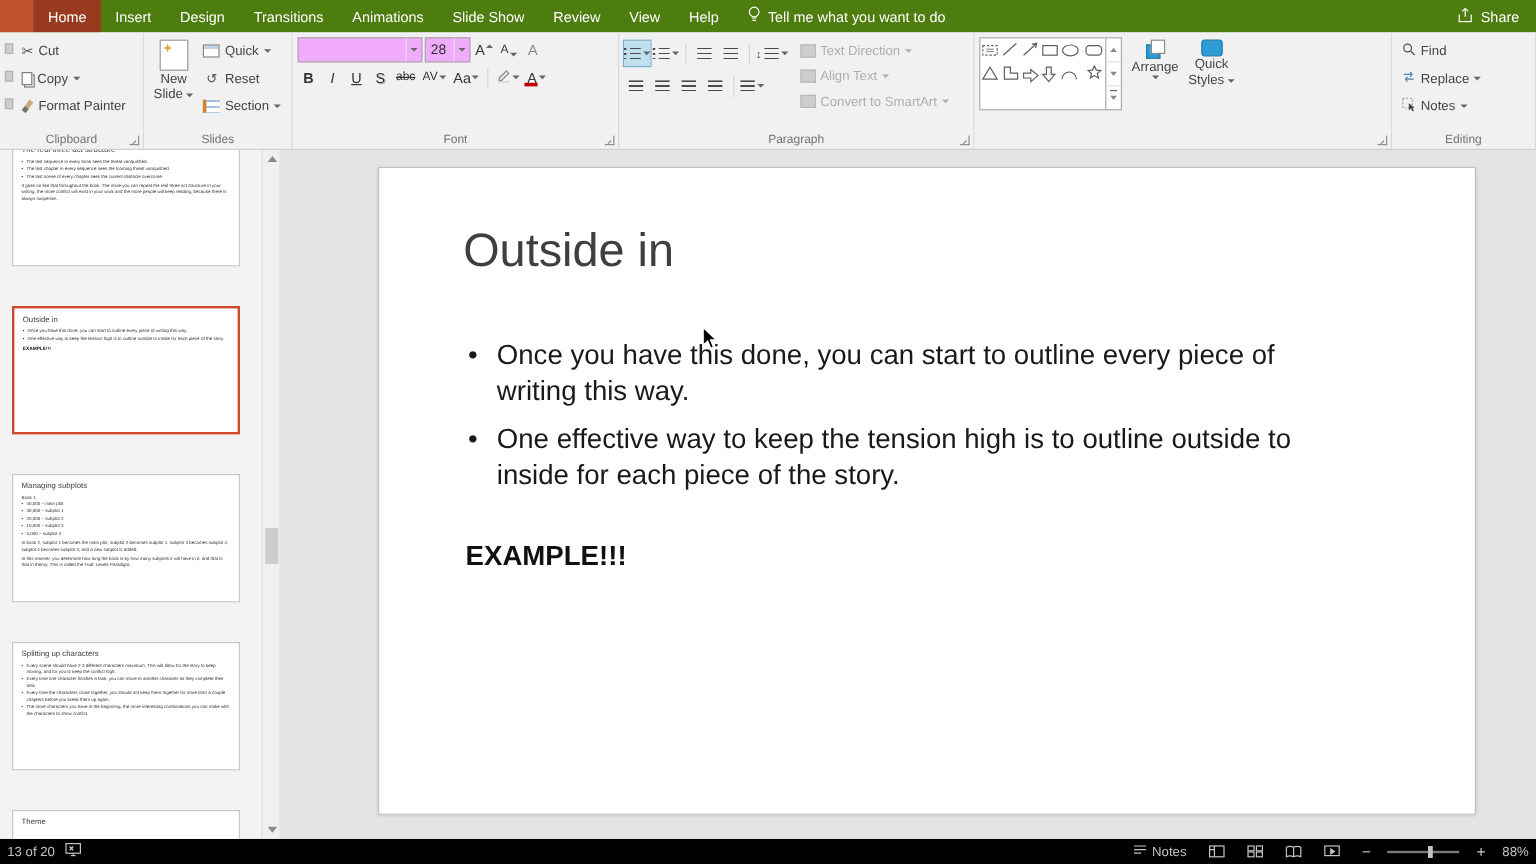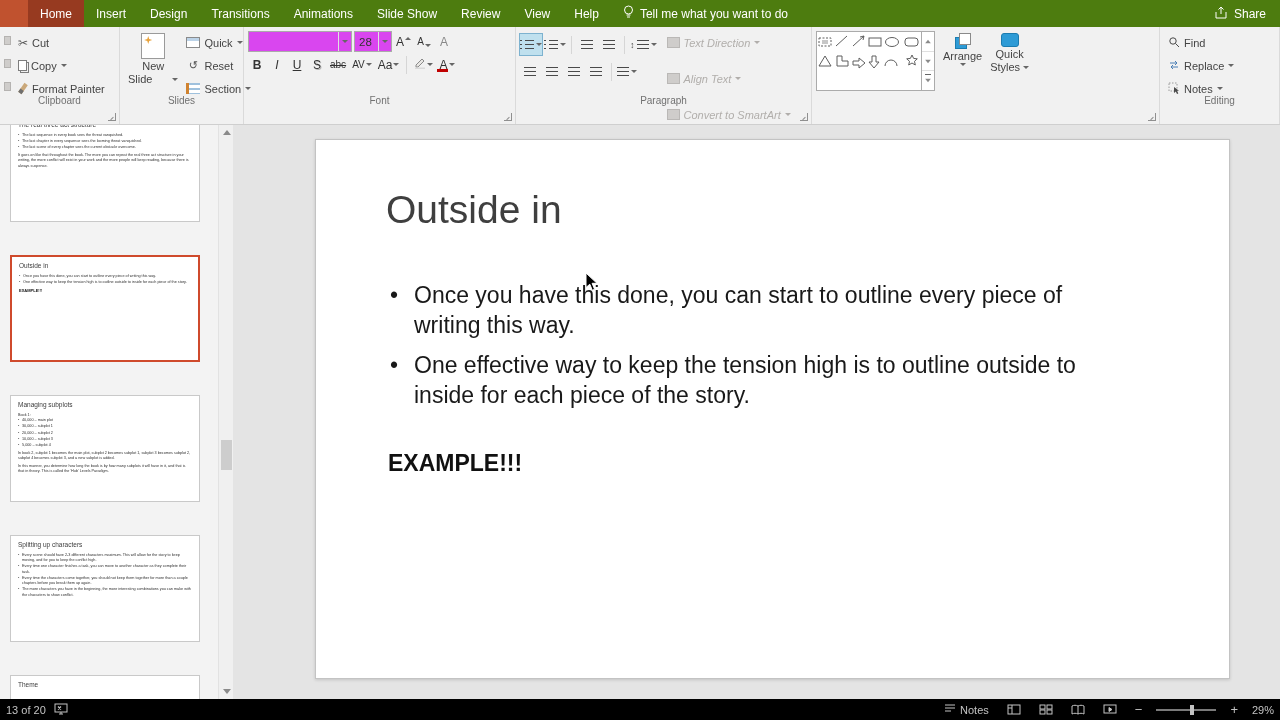--- a/index.html
+++ b/index.html
@@ -16,21 +16,21 @@
   .tab { display:flex; align-items:center; padding:0 12px; white-space:nowrap; }
   .tab.active { background:#973a20; }
   .tellme { display:flex; align-items:center; gap:6px; padding:0 12px; white-space:nowrap; }
   .share { margin-left:auto; display:flex; align-items:center; gap:6px; padding:0 14px; }
 
   
   .ribbon { height:98px; background:#f1f1f1; display:flex; border-bottom:1px solid #cfcfcf;
     font-size:11px; color:#444; flex:0 0 auto; }
   .rgroup { position:relative; display:flex; align-items:flex-start;
     padding:3px 4px 16px 4px; border-right:1px solid #dadada; }
-  .glabel { position:absolute; left:0; right:0; bottom:18px; text-align:center;
+  .glabel { position:absolute; left:0; right:0; bottom:2px; text-align:center;
     font-size:10px; color:#717171; }
   .dlg { position:absolute; right:3px; bottom:3px; width:8px; height:8px;
     border-right:1px solid #8f8f8f; border-bottom:1px solid #8f8f8f; }
   .dlg::after { content:""; position:absolute; right:1px; bottom:1px; width:4px; height:1px;
     background:#8f8f8f; transform:rotate(-45deg); }
   .vstack { display:flex; flex-direction:column; gap:2px; padding-top:2px; }
   .sbtn { display:flex; align-items:center; gap:4px; height:21px; padding:0 4px; white-space:nowrap; }
   .sbtn .lbl { font-size:11px; }
   .bigbtn { display:flex; flex-direction:column; align-items:center; gap:1px;
     padding:3px 4px 0 4px; height:78px; }
@@ -58,21 +58,21 @@
   .ic-newslide { width:24px; height:26px; background:#fff; border:1px solid #9a9a9a; position:relative; }
   .ic-newslide::after { content:""; position:absolute; left:2px; top:2px; width:8px; height:8px;
     background:#e8a33d; clip-path:polygon(50% 0,62% 38%,100% 50%,62% 62%,50% 100%,38% 62%,0 50%,38% 38%); }
   .ic-layout { width:14px; height:11px; border:1px solid #8a8a8a;
     background:linear-gradient(#bcd3e8 0 3px, #fff 3px); }
   .ic-reset { font-size:11px; color:#555; width:14px; text-align:center; }
   .ic-section { width:14px; height:11px; border-left:3px solid #d08330;
     background:repeating-linear-gradient(#9fc1dd 0 2px, #fff 2px 5px); }
 
   .frow { display:flex; align-items:center; gap:2px; height:23px; }
-  .combo { height:21px; background:#d946ef; border:1px solid #abaaaa; display:flex;
+  .combo { height:21px; background:#f0abfc; border:1px solid #abaaaa; display:flex;
     align-items:center; padding:0 0 0 4px; font-size:11.5px; color:#333; }
   .combo .cc { margin-left:auto; width:13px; height:100%; display:flex; align-items:center;
     justify-content:center; border-left:1px solid #e0e0e0; }
   .combo.name { width:104px; }
   .combo.size { width:38px; }
   .fbtn { display:flex; align-items:center; justify-content:center; min-width:18px; height:21px;
     padding:0 2px; font-size:12px; color:#333; gap:1px; }
   .fbtn .shadowed { text-shadow:1px 1px 0 #b5b5b5; }
   .upc { width:0;height:0;border-left:3px solid transparent;border-right:3px solid transparent;
     border-bottom:3.5px solid #666; display:inline-block; margin-bottom:7px; }
@@ -83,21 +83,21 @@
     background:repeating-linear-gradient(to bottom,#4a4a4a 0 1.2px,transparent 1.2px 4px); }
   .ic-bullist { width:14px; height:10px; background-repeat:no-repeat;
     background-image:
       repeating-linear-gradient(to bottom,#4a4a4a 0 1.5px,transparent 1.5px 4px),
       repeating-linear-gradient(to bottom,#4a4a4a 0 1.2px,transparent 1.2px 4px);
     background-size:2px 10px, 9px 10px; background-position:0 0, 5px 0; }
   .ic-gray { width:13px; height:11px; background:#cfcdcb; border:1px solid #bab8b6; }
   .pbtn { display:flex; align-items:center; justify-content:center; gap:2px; min-width:20px; height:21px; }
   .pbtn.active { background:#bfe0ee; outline:1px solid #7db2cf; }
   .p-left { display:flex; flex-direction:column; gap:4px; padding-top:3px; }
-  .p-right { display:flex; flex-direction:column; gap:15px; padding:2px 0 0 6px;font-style:italic; }
+  .p-right { display:flex; flex-direction:column; gap:0; padding:2px 0 0 6px; }
   .ls-glyph { font-size:9px; color:#4a4a4a; }
 
   .shape-gallery { display:flex; border:1px solid #ababab; background:#fff; margin-top:1px; }
   .gal-scroll { width:13px; border-left:1px solid #ababab; display:flex; flex-direction:column; }
   .gal-scroll > * { flex:1; display:flex; align-items:center; justify-content:center; }
   .gal-scroll .b2 { border-top:1px solid #e0e0e0; border-bottom:1px solid #e0e0e0; }
   .morec { position:relative; }
   .morec::before { content:""; position:absolute; top:3px; left:3px; right:3px; height:1px; background:#666; }
   .ic-arrange { width:16px; height:16px; position:relative; }
   .ic-arrange::before { content:""; position:absolute; left:0; bottom:0; width:10px; height:10px;
@@ -216,21 +216,21 @@
         </button>
       </div>
       <span class="glabel">Clipboard</span>
       <span class="dlg"></span>
     </div>
 
     <div class="rgroup g-slides">
       <button class="bigbtn">
         <span class="ic-newslide"></span>
         <span>New</span>
-        <span style="display:flex;align-items:center;gap:20px">
+        <span style="display:flex;align-items:center;gap:3px">
           <span>Slide</span>
           <span class="caret"></span>
         </span>
       </button>
       <div class="vstack">
         <button class="sbtn">
           <span class="ic-layout"></span>
           <span class="lbl">Quick</span>
           <span class="caret"></span>
         </button>
@@ -603,16 +603,16 @@
       </button>
       <button class="sb-btn">
         <span class="zchar">−</span>
       </button>
       <div class="zoom-track">
         <span class="zoom-thumb"></span>
       </div>
       <button class="sb-btn">
         <span class="zchar">+</span>
       </button>
-      <span>29%</span>
+      <span>88%</span>
     </div>
   </div>
 </div>
 
 </body></html>

